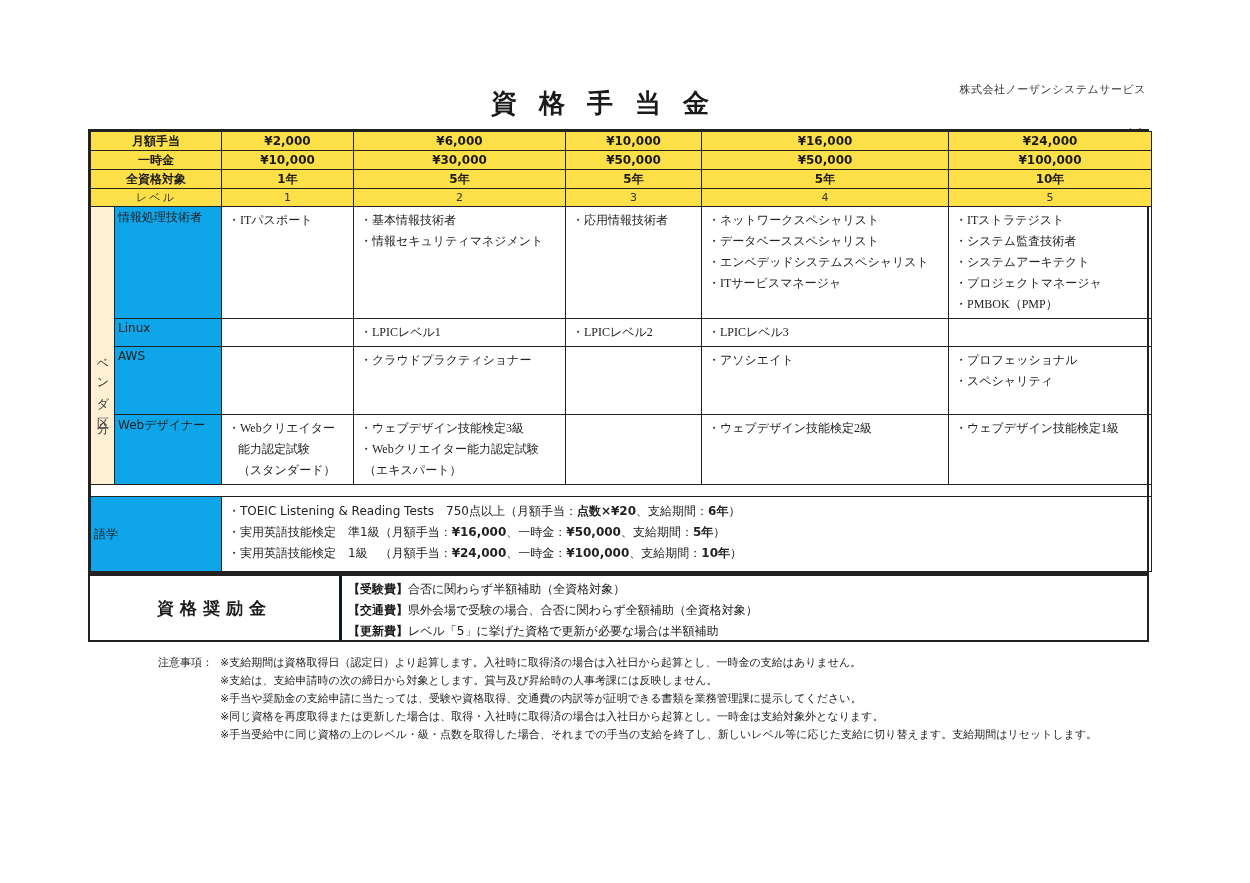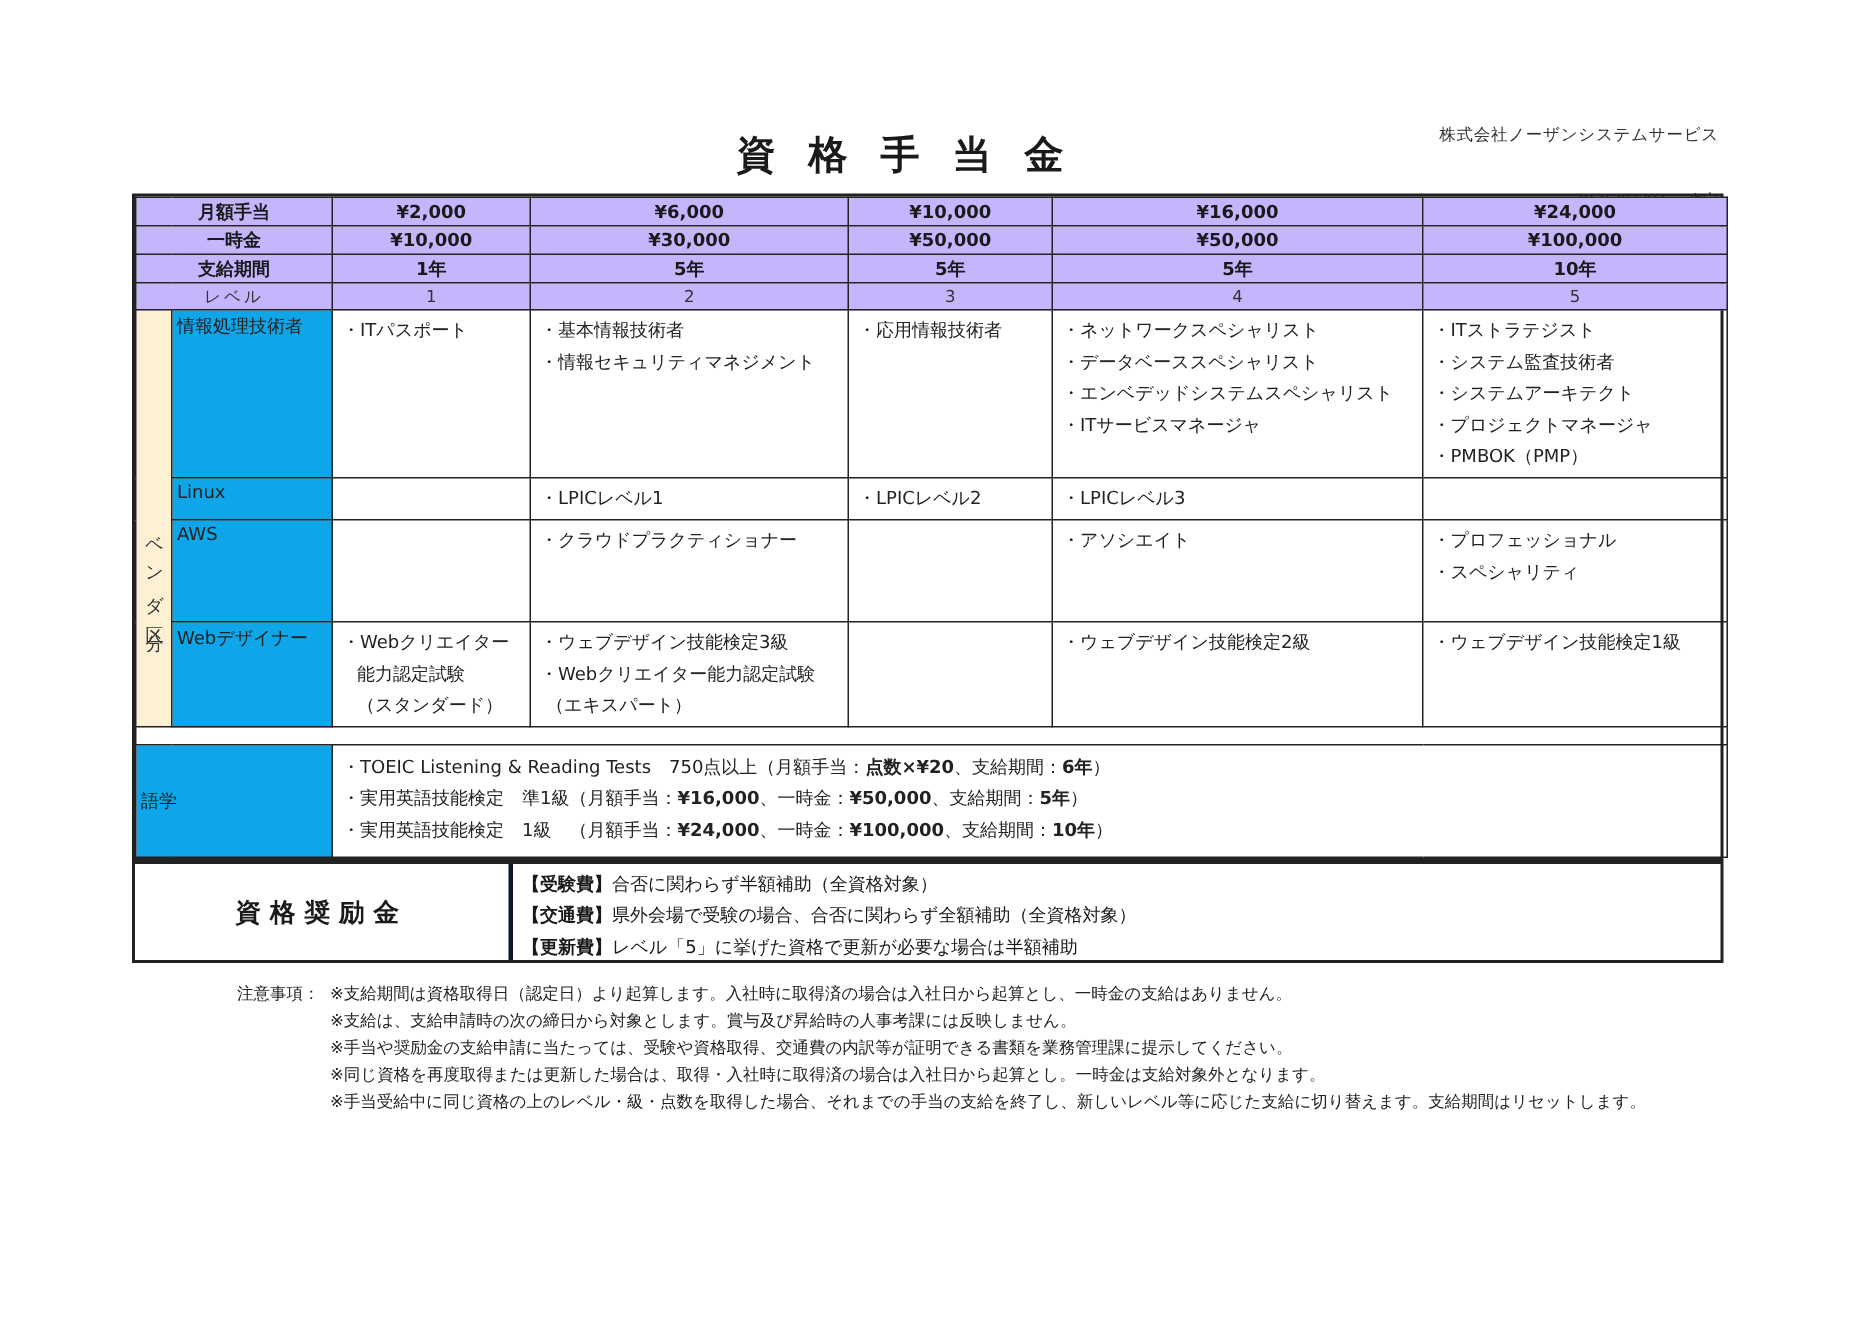--- a/index.html
+++ b/index.html
@@ -11,29 +11,29 @@
     font-size: 26px; font-weight: bold; letter-spacing: 22px; padding-left: 22px;
     font-family: "DejaVu Sans", sans-serif;
   }
   .company { position: absolute; right: 104px; top: 82px; font-size: 11px; color: #333; letter-spacing: 0.5px; }
   .revised { position: absolute; right: 104px; top: 126px; font-size: 11px; color: #333; }
   .revised span { margin-left: 12px; }
 
   .grid { position: absolute; left: 88px; top: 129px; width: 1061px; }
   table { border-collapse: collapse; width: 100%; table-layout: fixed; }
   td { border: 1px solid #222; font-size: 12px; vertical-align: top; padding: 0; }
-  .hdr td { background: #c4b5fd; text-align: center; vertical-align: middle; font-weight: bold; height: 19px; font-size: 12px; }
+  .hdr td { background: #fde047; text-align: center; vertical-align: middle; font-weight: bold; height: 19px; font-size: 12px; }
   .hdr.level td { font-weight: normal; font-size: 11px; height: 18px; color: #333; }
   .hdr td.rowlbl { font-weight: bold; }
   .hdr.level td.rowlbl { font-weight: normal; letter-spacing: 2px; }
 
   .vendor { background: #fdf0d3; text-align: center; vertical-align: middle; }
   .vendor .vtext { display: inline-block; writing-mode: vertical-rl; font-size: 12px; letter-spacing: 6px; color: #333; margin-top: 80px; }
   .cat { background: #0ea5e9; padding: 2px 3px !important; font-size: 12px; color: #222; }
-  .cell { padding: 3px 6px !important; }
+  .cell { padding: 3px 6px !important; font-family: Liberation Serif, serif; }
   .cell .item { display: block; line-height: 21px; font-size: 12px; color: #222; white-space: nowrap; }
   .cell .item.cont { padding-left: 10px; }
   .cell .item.cont2 { padding-left: 4px; }
   .spacer td { height: 12px; border-left: 1px solid #222; border-right: 1px solid #222; }
 
   .outer-thick { border: 2px solid #222; }
 
   .lang-lbl { background: #0ea5e9; vertical-align: middle; padding-left: 3px !important; font-size: 12px; }
   .lang-cell { padding: 4px 6px !important; }
   .lang-cell .item { display: block; line-height: 21px; font-size: 12px; color: #222; white-space: nowrap; }
@@ -78,21 +78,21 @@
     </tr>
     <tr class="hdr">
       <td colspan="2" class="rowlbl">一時金</td>
       <td>¥10,000</td>
       <td>¥30,000</td>
       <td>¥50,000</td>
       <td>¥50,000</td>
       <td>¥100,000</td>
     </tr>
     <tr class="hdr">
-      <td colspan="2" class="rowlbl">支給期間</td>
+      <td colspan="2" class="rowlbl">全資格対象</td>
       <td>1年</td>
       <td>5年</td>
       <td>5年</td>
       <td>5年</td>
       <td>10年</td>
     </tr>
     <tr class="hdr level">
       <td colspan="2" class="rowlbl">レベル</td>
       <td>1</td>
       <td>2</td>

